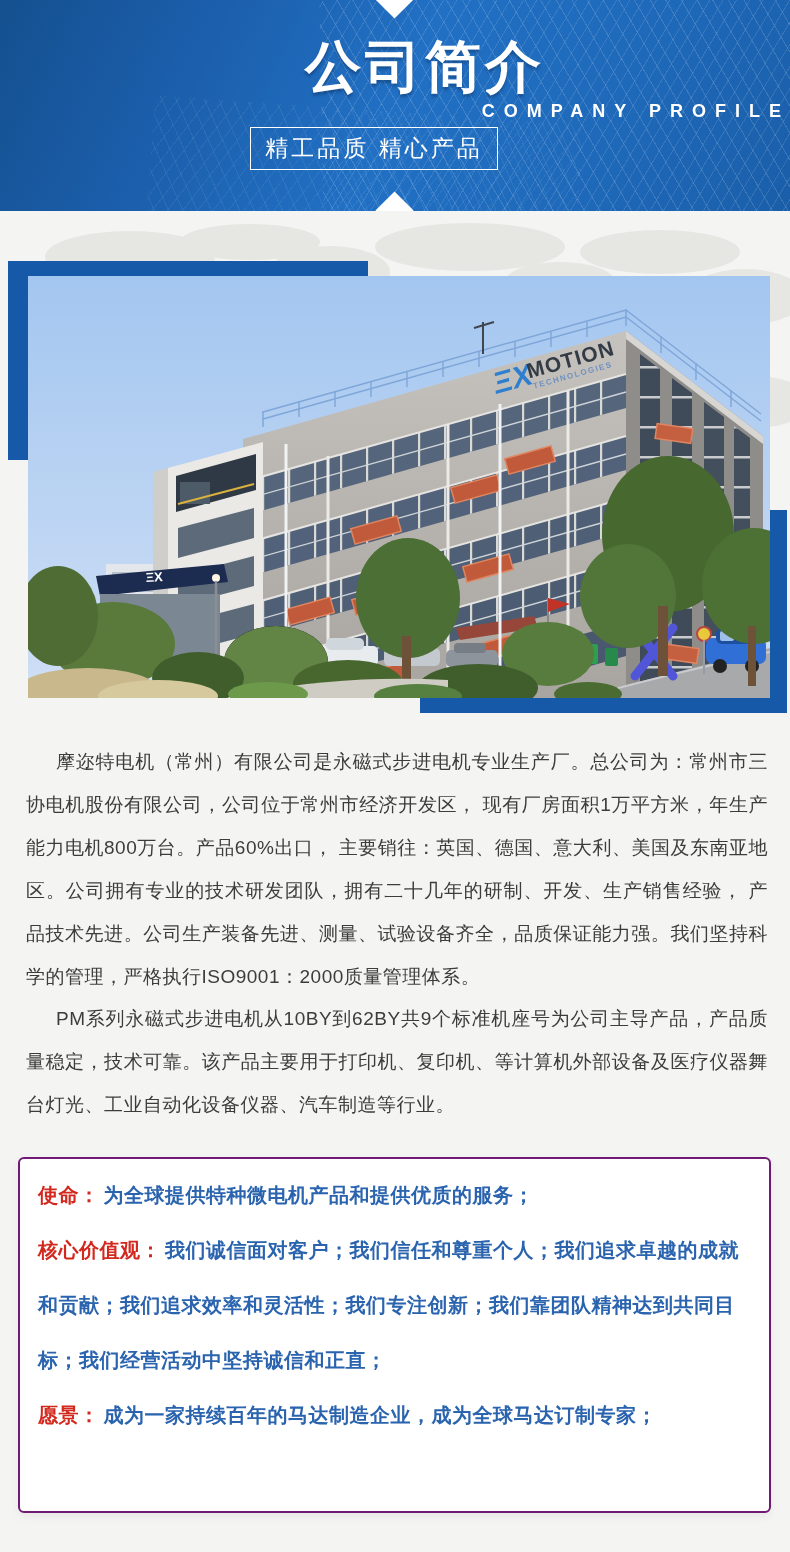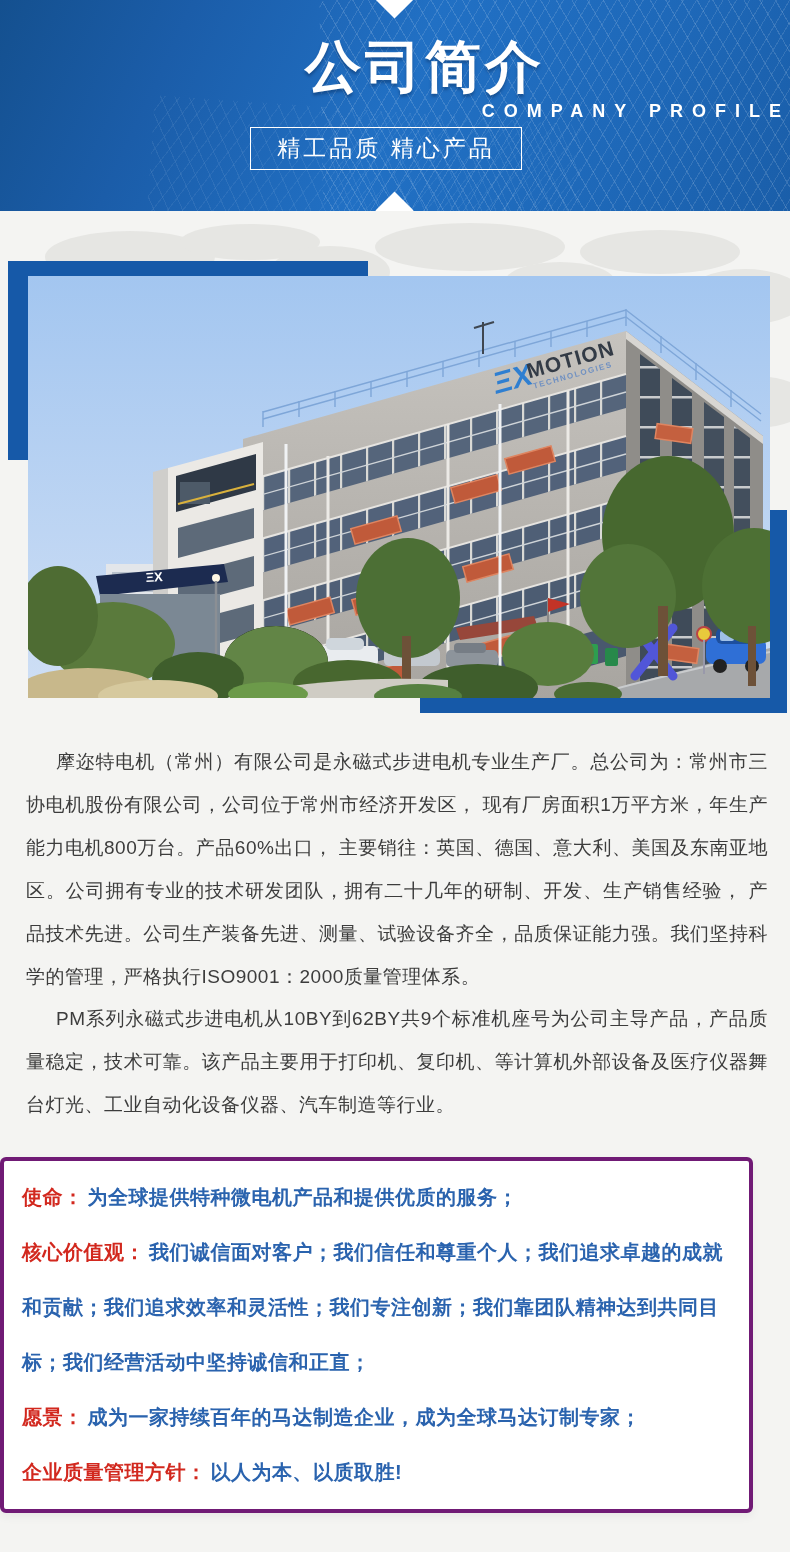--- a/index.html
+++ b/index.html
@@ -37,21 +37,21 @@
     position:absolute; left:0; top:30px; width:100%;
     text-align:center; color:#ffffff; font-size:56px; font-weight:bold;
     letter-spacing:4px; text-shadow:0 3px 3px rgba(0,30,70,.35);margin-left:30px;
   }
   .header-subtitle {
     position:absolute; left:0; top:101px; width:100%;
     text-align:right; color:#ffffff; font-size:18px; font-weight:bold;
     letter-spacing:9px; text-indent:9px;
   }
   .header-badge {
-    position:absolute; left:250px; top:127px; width:272px; height:43px;
+    position:absolute; left:250px; top:127px; width:248px; height:43px;
     border:1.5px solid #ffffff; color:#ffffff; font-size:23px; font-weight:500;
     letter-spacing:3px; display:flex; align-items:center; justify-content:center;
   }
 
   
   .worldmap { position:absolute; left:0; top:212px; width:790px; height:270px; }
 
   
   .accent { position:absolute; background:#1659a8; }
   .accent-tl-h { left:8px;  top:261px; width:360px; height:15px; }
@@ -70,22 +70,22 @@
   .para {
     position:absolute; left:26px; width:742px;
     color:#3c3c3c; font-size:19px; line-height:43px;
     text-indent:30px; letter-spacing:.5px; text-align:justify;
   }
   .para1 { top:740px; }
   .para2 { top:997px; }
 
   
   .values-box {
-    position:absolute; left:0; top:1157px; width:753px; height:356px;
-    background:#ffffff; border:4px solid #701a75; border-radius:6px;
+    position:absolute; left:18px; top:1157px; width:753px; height:356px;
+    background:#ffffff; border:2px solid #701a75; border-radius:6px;
     box-shadow:0 4px 10px rgba(0,0,0,.05);
     padding:9px 18px;
   }
   .values-box p { margin:0; font-size:20px; line-height:55px; font-weight:600;
                   color:#2a63ae; letter-spacing:.5px; }
   .values-box .vlabel { color:#d2281e; font-weight:bold; margin-right:4px; }
 </style>
 </head>
 <body>
 
@@ -352,16 +352,15 @@
     </svg>
   </figure>
 
   <p class="para para1">摩迩特电机（常州）有限公司是永磁式步进电机专业生产厂。总公司为：常州市三协电机股份有限公司，公司位于常州市经济开发区， 现有厂房面积1万平方米，年生产能力电机800万台。产品60%出口， 主要销往：英国、德国、意大利、美国及东南亚地区。公司拥有专业的技术研发团队，拥有二十几年的研制、开发、生产销售经验， 产品技术先进。公司生产装备先进、测量、试验设备齐全，品质保证能力强。我们坚持科学的管理，严格执行ISO9001：2000质量管理体系。</p>
   <p class="para para2">PM系列永磁式步进电机从10BY到62BY共9个标准机座号为公司主导产品，产品质量稳定，技术可靠。该产品主要用于打印机、复印机、等计算机外部设备及医疗仪器舞台灯光、工业自动化设备仪器、汽车制造等行业。</p>
 
   <section class="values-box">
     <p><span class="vlabel">使命：</span><span>为全球提供特种微电机产品和提供优质的服务；</span></p>
     <p><span class="vlabel">核心价值观：</span><span>我们诚信面对客户；我们信任和尊重个人；我们追求卓越的成就和贡献；我们追求效率和灵活性；我们专注创新；我们靠团队精神达到共同目标；我们经营活动中坚持诚信和正直；</span></p>
     <p><span class="vlabel">愿景：</span><span>成为一家持续百年的马达制造企业，成为全球马达订制专家；</span></p>
-    <p><span class="vlabel">企业质量管理方针：</span><span>以人为本、以质取胜!</span></p>
   </section>
 
 </div>
 
 </body></html>

